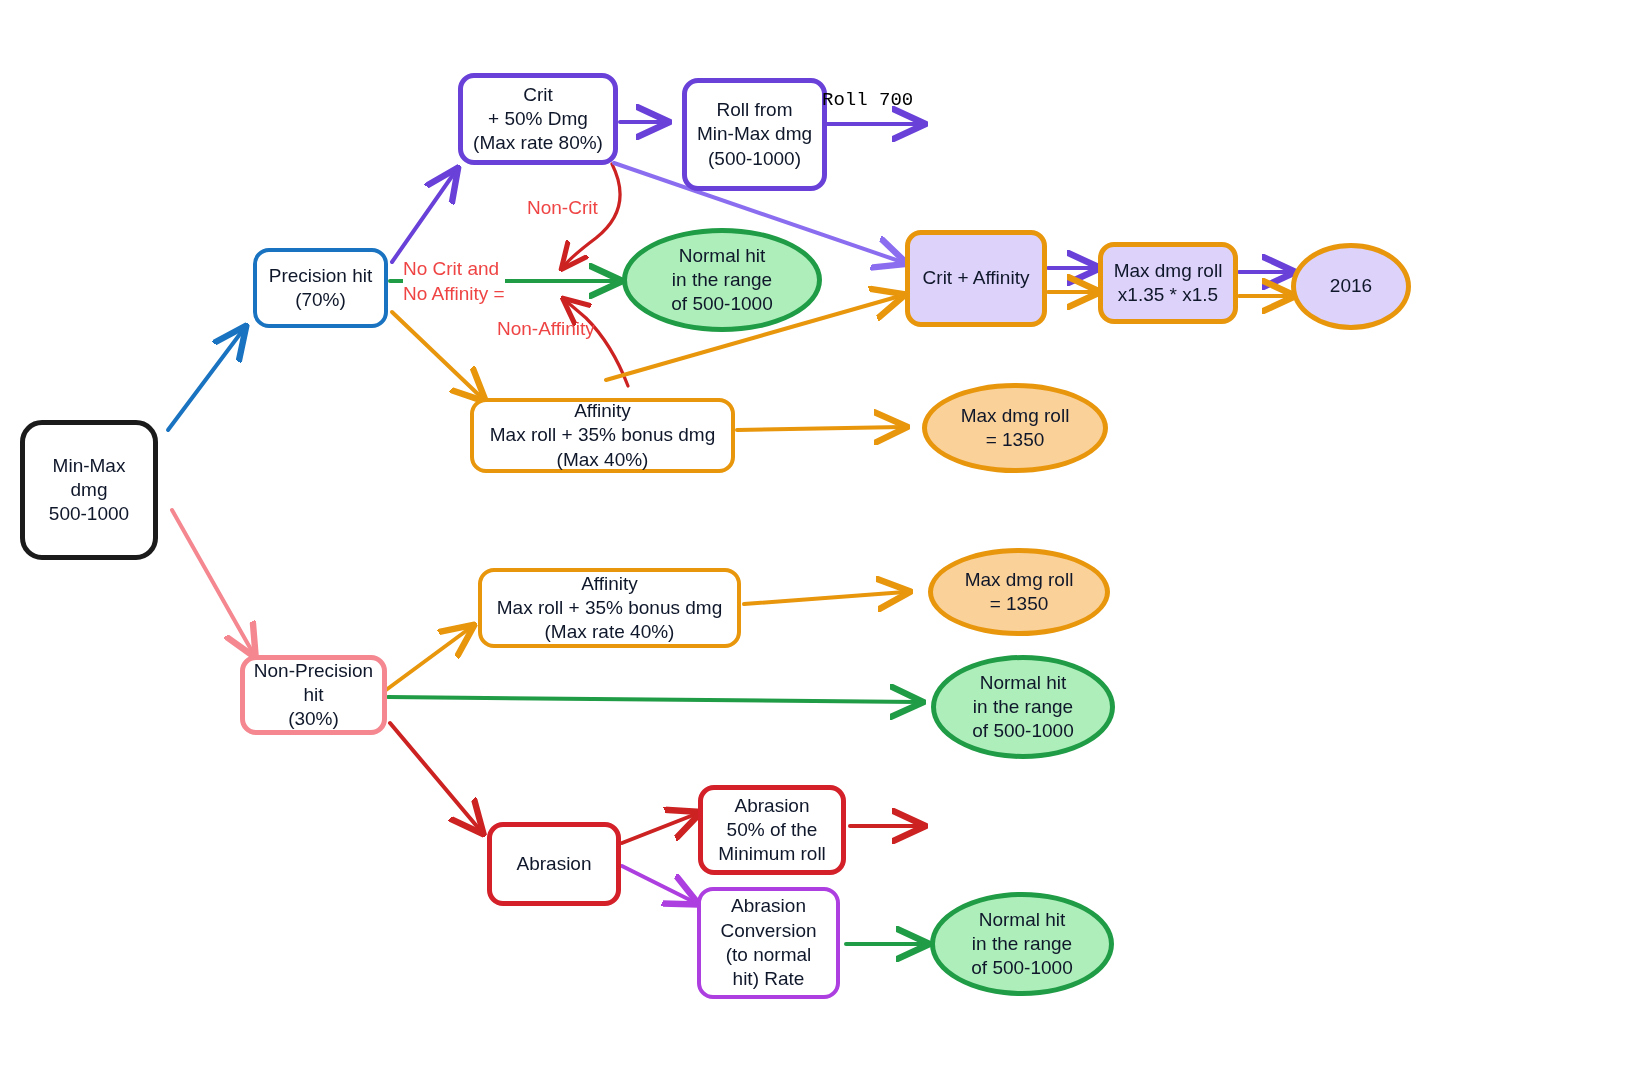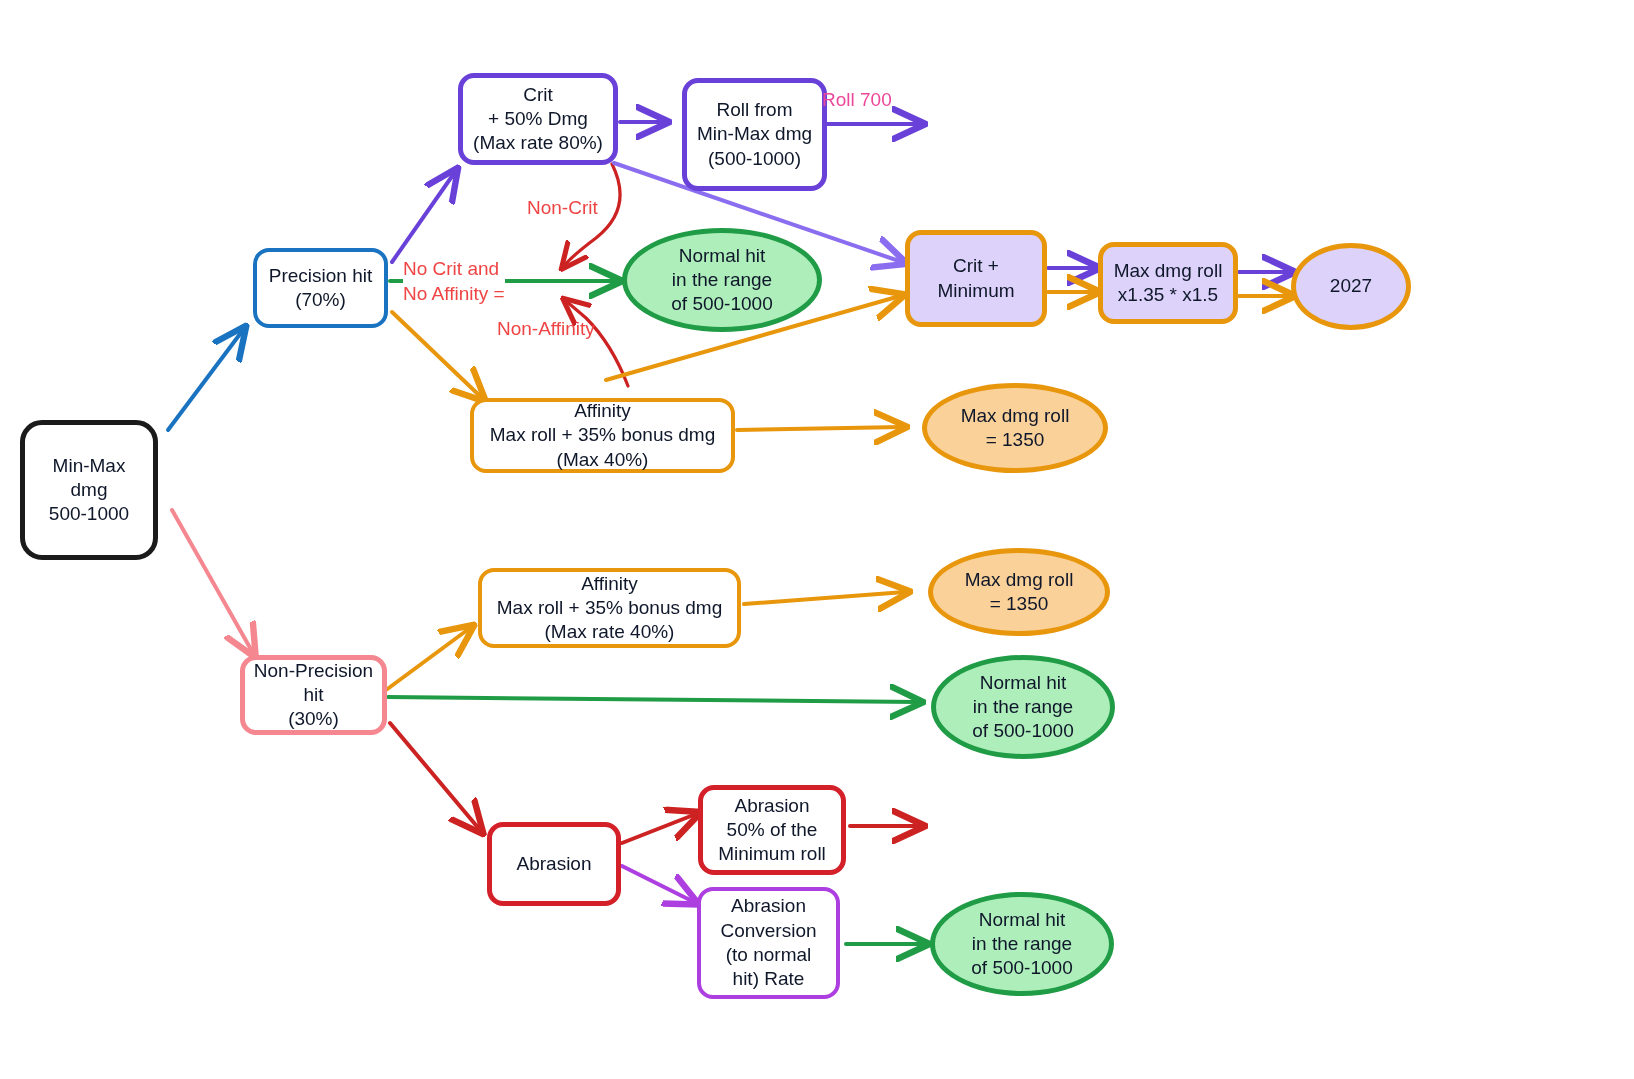--- a/index.html
+++ b/index.html
@@ -56,21 +56,21 @@
   }
   .edge-label {
     position: absolute;
     font-size: 19px;
     color: #ef4444;
     z-index: 4;
     white-space: pre-line;
     line-height: 1.3;
     background: transparent;
   }
-  .edge-label.purple { color: #ec4899; }
+  .edge-label.purple { color: #000000; font-family: Liberation Mono, monospace; }
 
   
   .c-black  { border-color: #1b1b1b; }
   .c-blue   { border-color: #1a73c0; }
   .c-pink   { border-color: #f4878f; }
   .c-purple { border-color: #6941d9; }
   .c-orange { border-color: #e8960c; }
   .c-green  { border-color: #1f9c45; }
   .c-red    { border-color: #d32029; }
   .c-violet { border-color: #ad3ee0; }
@@ -187,26 +187,26 @@
 in the range
 of 500-1000</div>
 
   <div class="node rect c-orange f-white" style="left:470px; top:398px; width:265px; height:75px;">Affinity
 Max roll + 35% bonus dmg
 (Max 40%)</div>
 
   <div class="node ellipse c-orange f-orange" style="left:922px; top:383px; width:186px; height:90px;">Max dmg roll
 = 1350</div>
 
-  <div class="node rect c-orange f-lavender" style="left:905px; top:230px; width:142px; height:97px; border-width:5px;">Crit + Minimum</div>
+  <div class="node rect c-orange f-lavender" style="left:905px; top:230px; width:142px; height:97px; border-width:5px;">Crit + Affinity</div>
 
   <div class="node rect c-orange f-lavender" style="left:1098px; top:242px; width:140px; height:82px; border-width:5px;">Max dmg roll
 x1.35 * x1.5</div>
 
-  <div class="node ellipse c-orange f-lavender" style="left:1291px; top:243px; width:120px; height:87px;">2027</div>
+  <div class="node ellipse c-orange f-lavender" style="left:1291px; top:243px; width:120px; height:87px;">2016</div>
 
   <div class="node rect c-orange f-white" style="left:478px; top:568px; width:263px; height:80px;">Affinity
 Max roll + 35% bonus dmg
 (Max rate 40%)</div>
 
   <div class="node ellipse c-orange f-orange" style="left:928px; top:548px; width:182px; height:88px;">Max dmg roll
 = 1350</div>
 
   <div class="node ellipse c-green f-green" style="left:931px; top:655px; width:184px; height:104px;">Normal hit
 in the range

